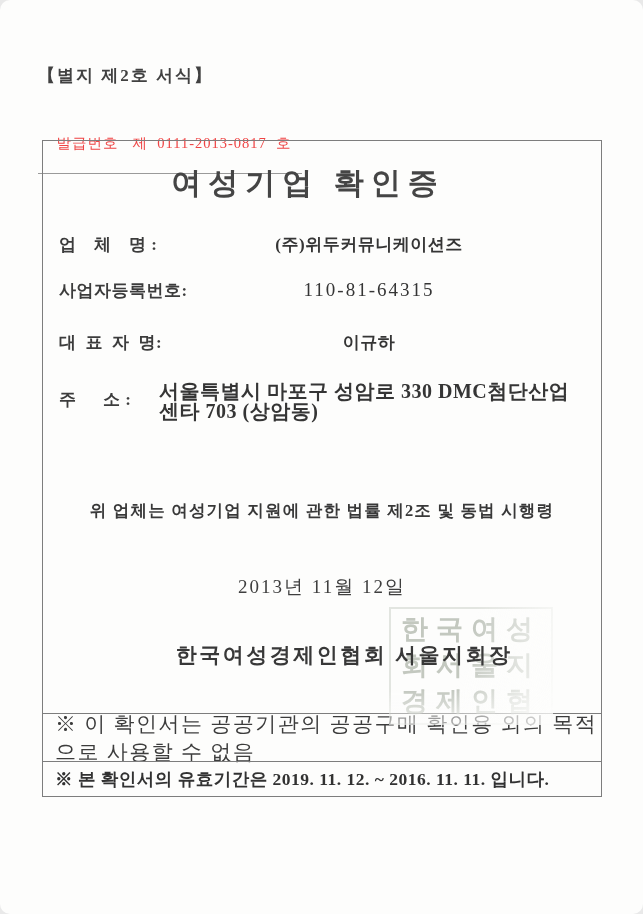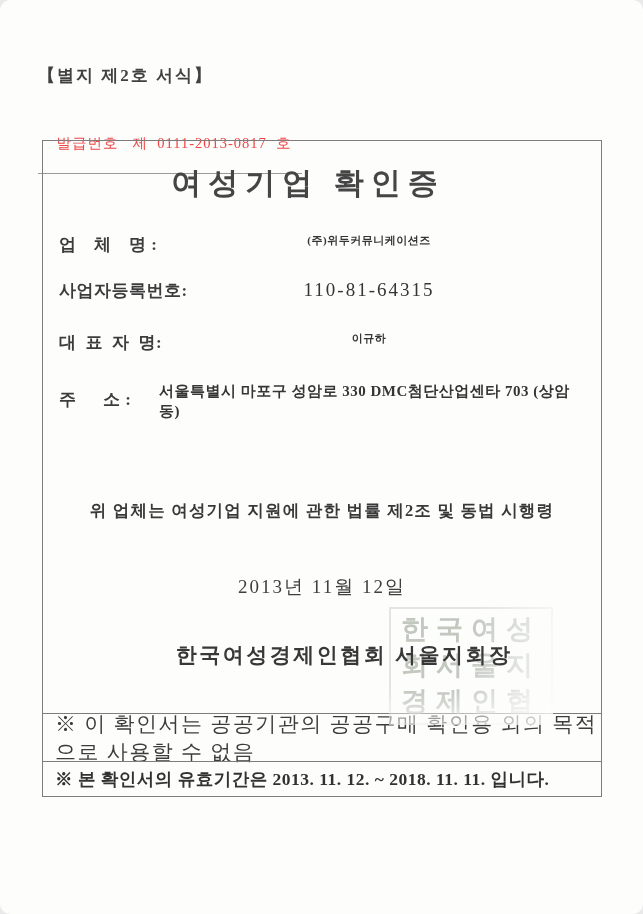--- a/index.html
+++ b/index.html
@@ -30,26 +30,26 @@
     font-size:30px;font-weight:bold;letter-spacing:7px;color:#454545;
     transform:translateX(-14px);
   }
   .field-row{position:absolute;left:0;right:0;display:flex;}
   .field-row .flabel{
     position:absolute;left:16px;top:0;
     font-size:17px;font-weight:600;letter-spacing:.5px;white-space:pre;color:#3c3c3c;
   }
   .field-row .fvalue{
     position:absolute;left:130px;right:36px;top:0;text-align:center;
-    font-size:11px;font-weight:600;color:#353535;letter-spacing:.5px;
+    font-size:17px;font-weight:600;color:#353535;letter-spacing:.5px;
   }
   .row-biznum .fvalue{font-size:19px;font-weight:500;letter-spacing:2px;}
   .row-address .fvalue{
     left:116px;right:28px;text-align:left;line-height:20px;
-    font-size:15px;width:auto;
+    font-size:20px;width:auto;
   }
   .statement{
     position:absolute;top:352px;left:10px;right:10px;text-align:center;
     font-size:16.5px;font-weight:bold;letter-spacing:1.2px;line-height:36px;
     color:#383838;
   }
   .cert-date{
     position:absolute;top:433px;left:0;right:0;text-align:center;
     font-size:19px;letter-spacing:2px;color:#3f3f3f;
   }
@@ -136,19 +136,19 @@
       <div class="seal-fade"></div>
     </div>
 
     <div class="issuer-row">한국여성경제인협회 서울지회장</div>
 
     <div class="note-row note-row-1">
       <span>※ 이 확인서는 공공기관의 공공구매 확인용 외의 목적으로 사용할 수 없음</span>
     </div>
 
     <div class="note-row note-row-2">
-      <span>※ 본 확인서의 유효기간은 2013. 11. 12. ~ 2018. 11. 11. 입니다.</span>
+      <span>※ 본 확인서의 유효기간은 2019. 11. 12. ~ 2016. 11. 11. 입니다.</span>
     </div>
 
   </div>
 
 
 </div>
 
 </body></html>

